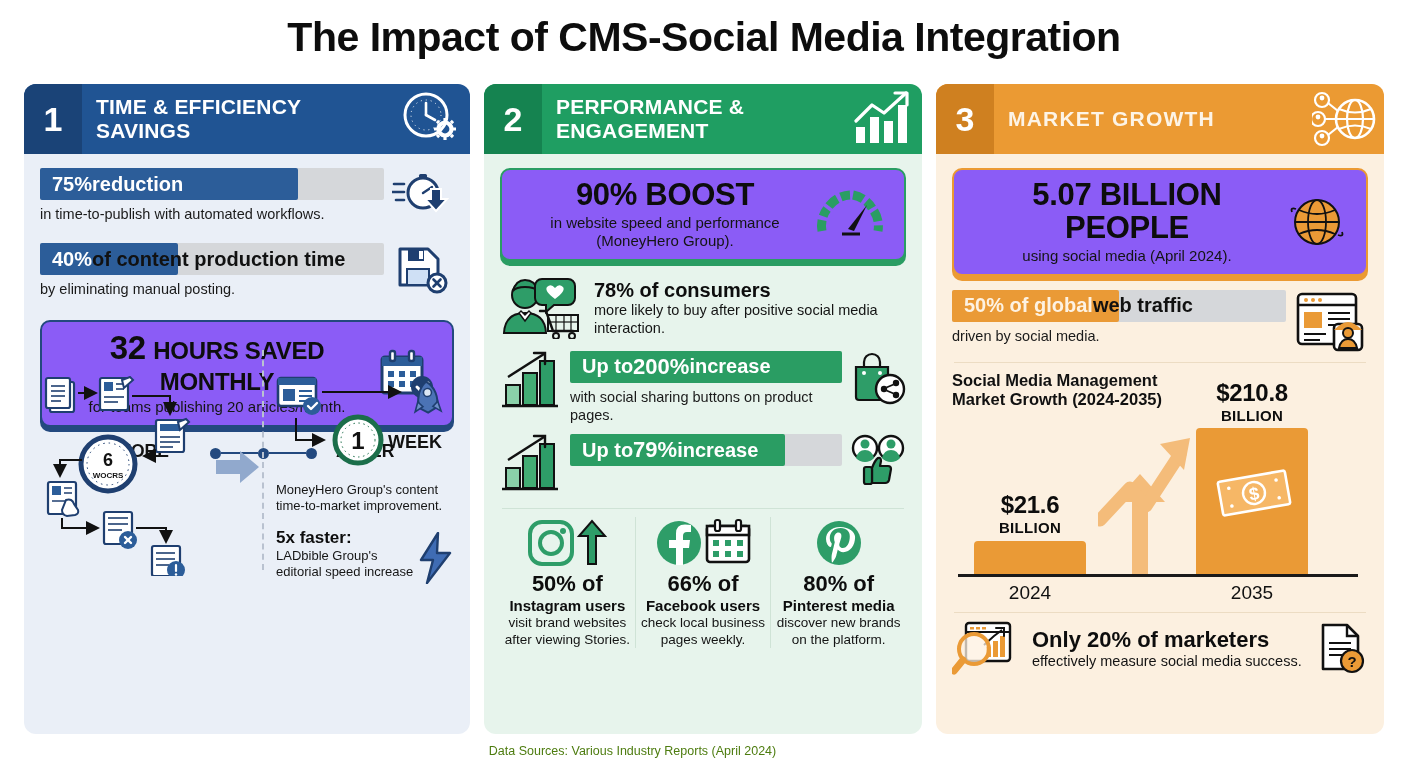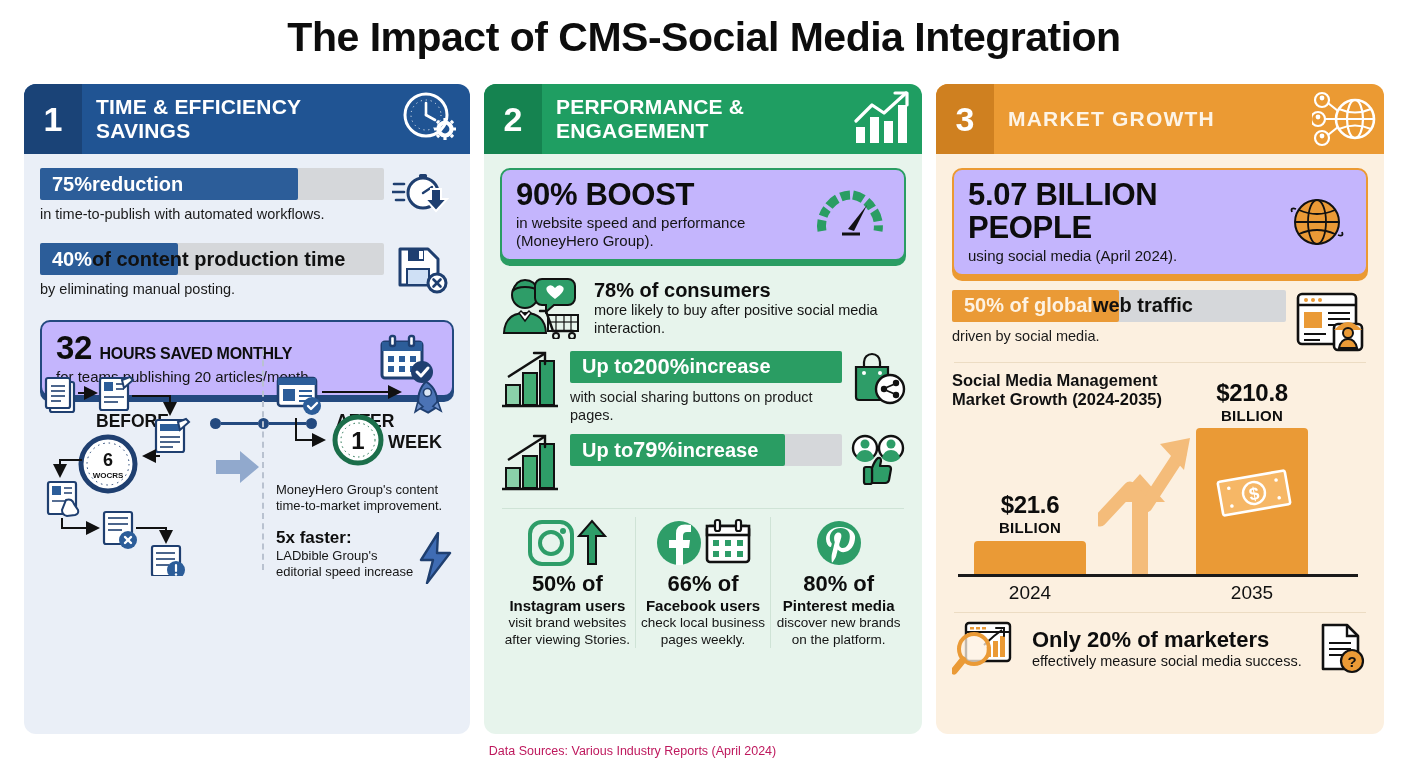--- a/index.html
+++ b/index.html
@@ -77,28 +77,29 @@
   #col3 .bar-fill { background: #ea9a36; }
   #col3 .bar-label { color: #ffffff; }
   #col3 .bar-label .ovf { color: #111; }
 
   
   #col2 .bar-fill { background: #2a9d63; }
   #col2 .bar-label { color: #ffffff; }
 
   
   .hl-card {
-    position: relative; background: #c4b5fd; border-radius: 10px;
+    position: relative; background: #8b5cf6; border-radius: 10px;
     padding: 9px 14px;
+    text-align: center;
   }
   #col1 .hl-card { border: 2.5px solid #23497f; box-shadow: 0 5px 0 0 #23497f; }
   #col2 .hl-card { border: 2.5px solid #2a9d63; box-shadow: 0 5px 0 0 #2a9d63; }
   #col3 .hl-card { border: 2.5px solid #eb9a33; box-shadow: 0 5px 0 0 #eb9a33; }
   .hl-big { font-size: 28px; font-weight: bold; color:#0d0d0d; line-height: 1.06; letter-spacing:-0.3px;}
-  .hl-big .sm { font-size: 16px; }
+  .hl-big .sm { font-size: 24px; }
   .hl-sub { font-size: 15px; color:#141414; line-height: 1.2; margin-top: 2px; }
 
   
   svg { display: block; }
 
   
   .ba-head { position: relative; height: 26px; margin-top: 14px; }
   .ba-label { position: absolute; font-size: 17.5px; font-weight: bold; color:#111; }
   .dot { position:absolute; width:11px; height:11px; border-radius:50%; background:#23497f; top:7px; }
   .dline { position:absolute; height:2.5px; background:#23497f; top:11px; }
@@ -131,21 +132,21 @@
   .chart-wrap { position: relative; height: 200px; }
   .cbar { position:absolute; background:#ea9a36; border-radius: 4px 4px 0 0; }
   .caxis { position:absolute; height:3px; background:#1a1a1a; }
   .cval { position:absolute; text-align:center; }
   .cval .v { font-size:24px; font-weight:bold; color:#0d0d0d; letter-spacing:-0.3px;}
   .cval .u { font-size:15px; font-weight:bold; color:#0d0d0d; letter-spacing:0.3px;}
   .cyear { position:absolute; font-size:19px; font-weight:normal; color:#111; text-align:center;}
 
   .footer {
     position:absolute; top:744px; left:0; width:1256px; text-align:center;
-    font-size: 12.5px; color: #be185d; padding-left: 9px;
+    font-size: 12.5px; color: #4d7c0f; padding-left: 9px;
   }
 </style>
 </head>
 <body>
 
 <div class="page">
 
   <div class="title">The Impact of CMS-Social Media Integration</div>
 
   <div class="col" id="col1">

